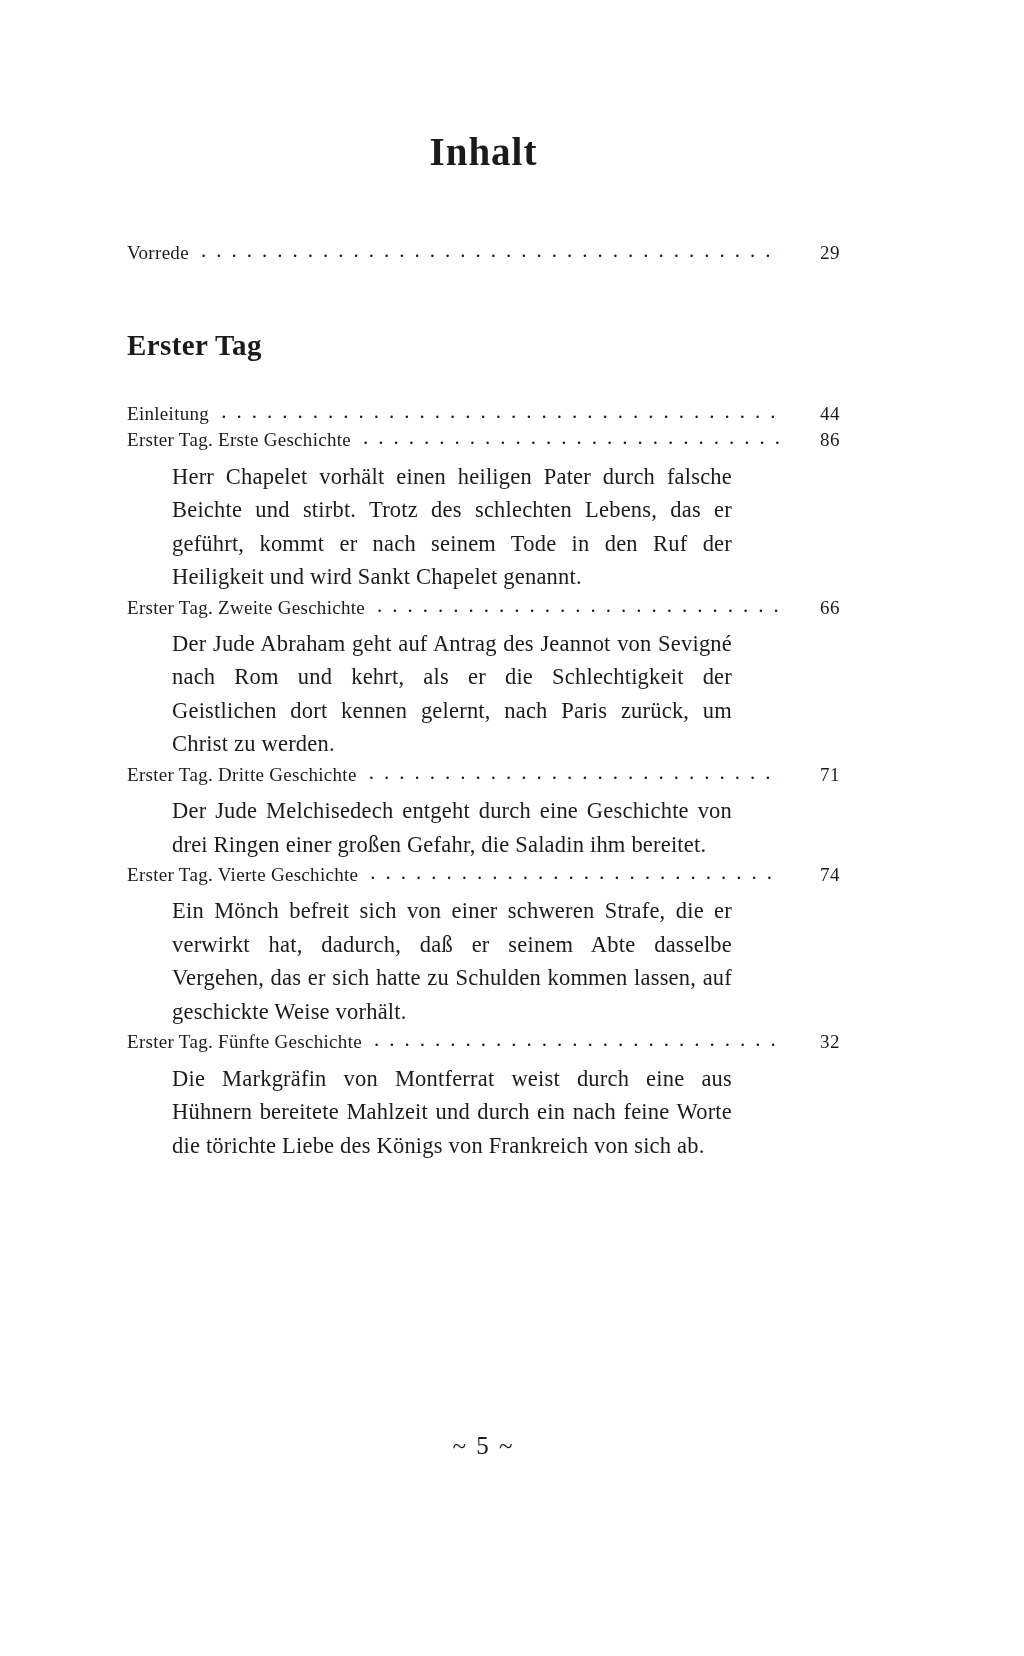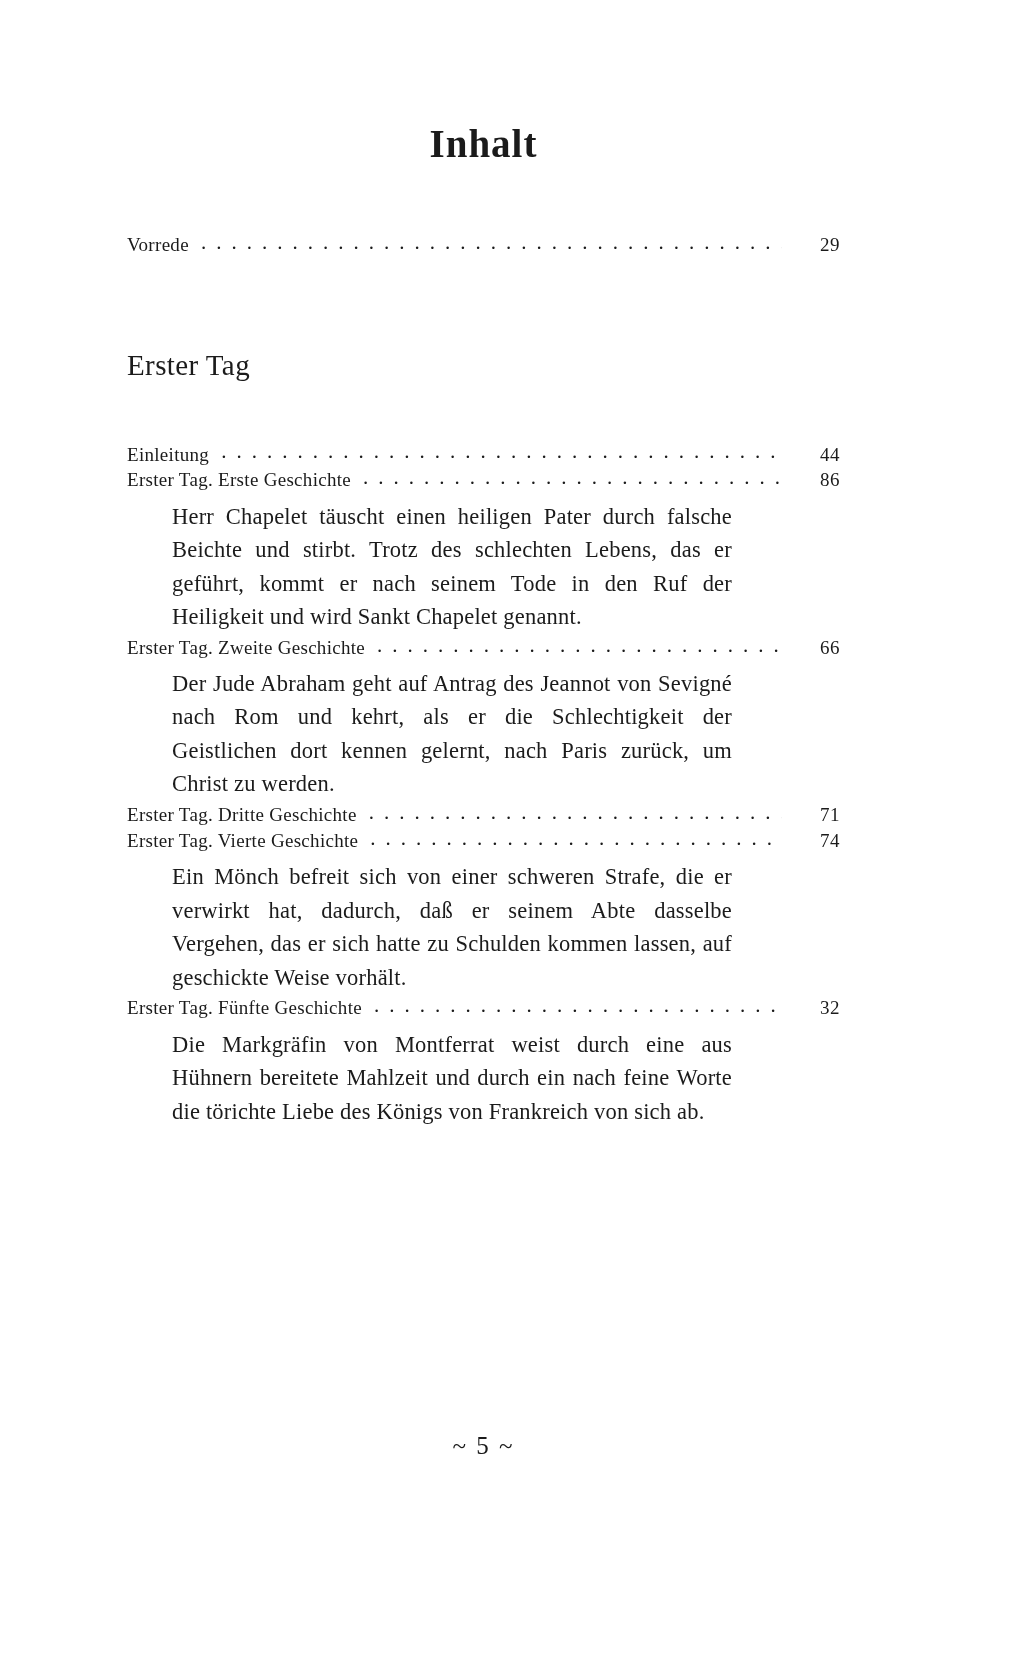--- a/index.html
+++ b/index.html
@@ -13,21 +13,21 @@
     height: 1656px;
     position: relative;
     overflow: hidden;
     font-family: "Liberation Serif", "DejaVu Serif", serif;
     color: #1b1b1b;
   }
 
   .content {
     position: absolute;
     left: 127px;
-    top: 122px;
+    top: 130px;
     width: 713px;
   }
 
   .page-title {
     text-align: center;
     font-size: 39px;
     font-weight: bold;
     letter-spacing: 1px;
     line-height: 1.15;
   }
@@ -61,28 +61,28 @@
     color: #1b1b1b;
   }
 
   .toc-page {
     min-width: 32px;
     text-align: right;
     letter-spacing: 0.5px;
   }
 
   .section-heading {
-    margin-top: 92px;
+    margin-top: 64px;
     font-size: 29px;
-    font-weight: normal;
+    font-weight: bold;
     letter-spacing: 0.4px;
   }
 
   .toc-vorrede   { margin-top: 64px; }
-  .toc-einleitung{ margin-top: 58px; align-items: flex-end; }
+  .toc-einleitung{ margin-top: 38px; }
 
   .entry { }
 
   .desc {
     margin: 7px 0 0 45px;
     width: 560px;
     font-size: 22.5px;
     line-height: 33.5px;
     text-align: justify;
     letter-spacing: 0.2px;
@@ -118,38 +118,39 @@
     <span class="dots"></span>
     <span class="toc-page">44</span>
   </div>
 
   <div class="entry">
     <div class="toc-line">
       <span class="toc-title">Erster Tag. Erste Geschichte</span>
       <span class="dots"></span>
       <span class="toc-page">86</span>
     </div>
-    <p class="desc">Herr Chapelet täuscht einen heiligen Pater durch falsche Beichte und stirbt. Trotz des schlechten Lebens, das er geführt, kommt er nach seinem Tode in den Ruf der Heiligkeit und wird Sankt Chapelet genannt.</p>
+    <p class="desc">Herr Chapelet vorhält einen heiligen Pater durch falsche Beichte und stirbt. Trotz des schlechten Lebens, das er geführt, kommt er nach seinem Tode in den Ruf der Heiligkeit und wird Sankt Chapelet genannt.</p>
   </div>
 
   <div class="entry">
     <div class="toc-line">
       <span class="toc-title">Erster Tag. Zweite Geschichte</span>
       <span class="dots"></span>
       <span class="toc-page">66</span>
     </div>
     <p class="desc">Der Jude Abraham geht auf Antrag des Jeannot von Sevigné nach Rom und kehrt, als er die Schlechtigkeit der Geistlichen dort kennen gelernt, nach Paris zurück, um Christ zu werden.</p>
   </div>
 
   <div class="entry">
     <div class="toc-line">
       <span class="toc-title">Erster Tag. Dritte Geschichte</span>
       <span class="dots"></span>
       <span class="toc-page">71</span>
     </div>
+    <p class="desc">Der Jude Melchisedech entgeht durch eine Geschichte von drei Ringen einer großen Gefahr, die Saladin ihm bereitet.</p>
   </div>
 
   <div class="entry">
     <div class="toc-line">
       <span class="toc-title">Erster Tag. Vierte Geschichte</span>
       <span class="dots"></span>
       <span class="toc-page">74</span>
     </div>
     <p class="desc">Ein Mönch befreit sich von einer schweren Strafe, die er verwirkt hat, dadurch, daß er seinem Abte dasselbe Vergehen, das er sich hatte zu Schulden kommen lassen, auf geschickte Weise vorhält.</p>
   </div>

